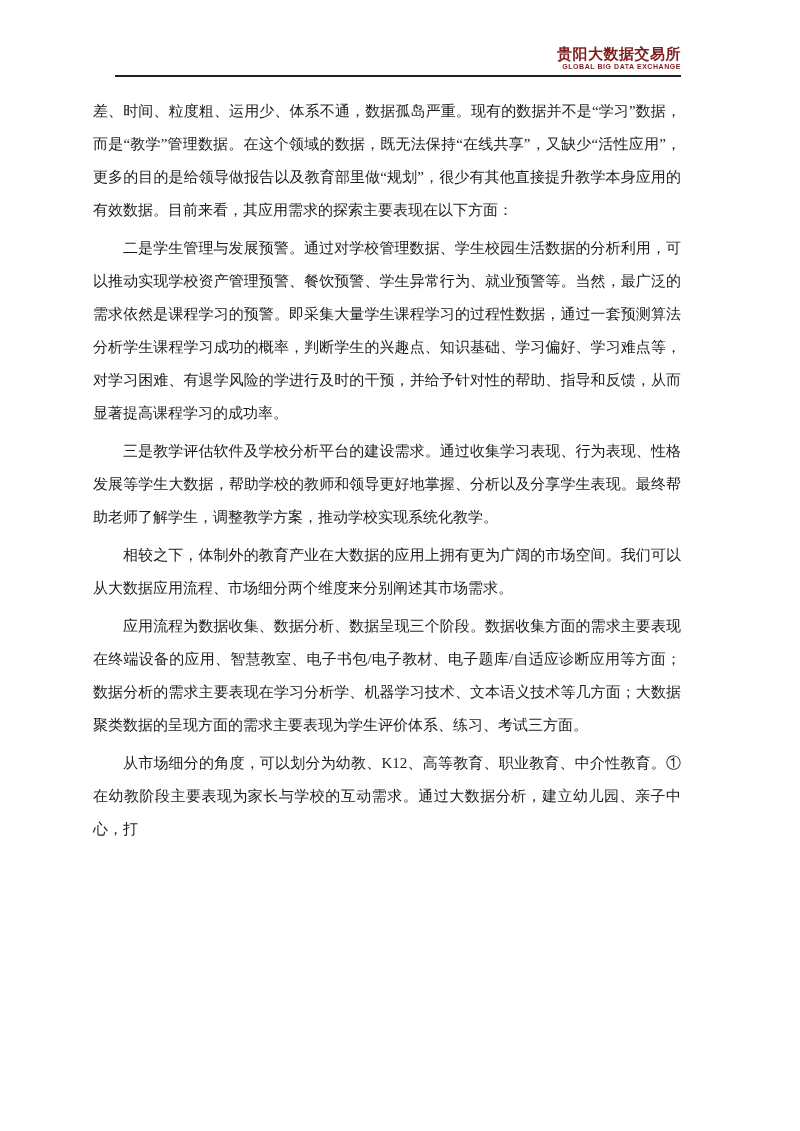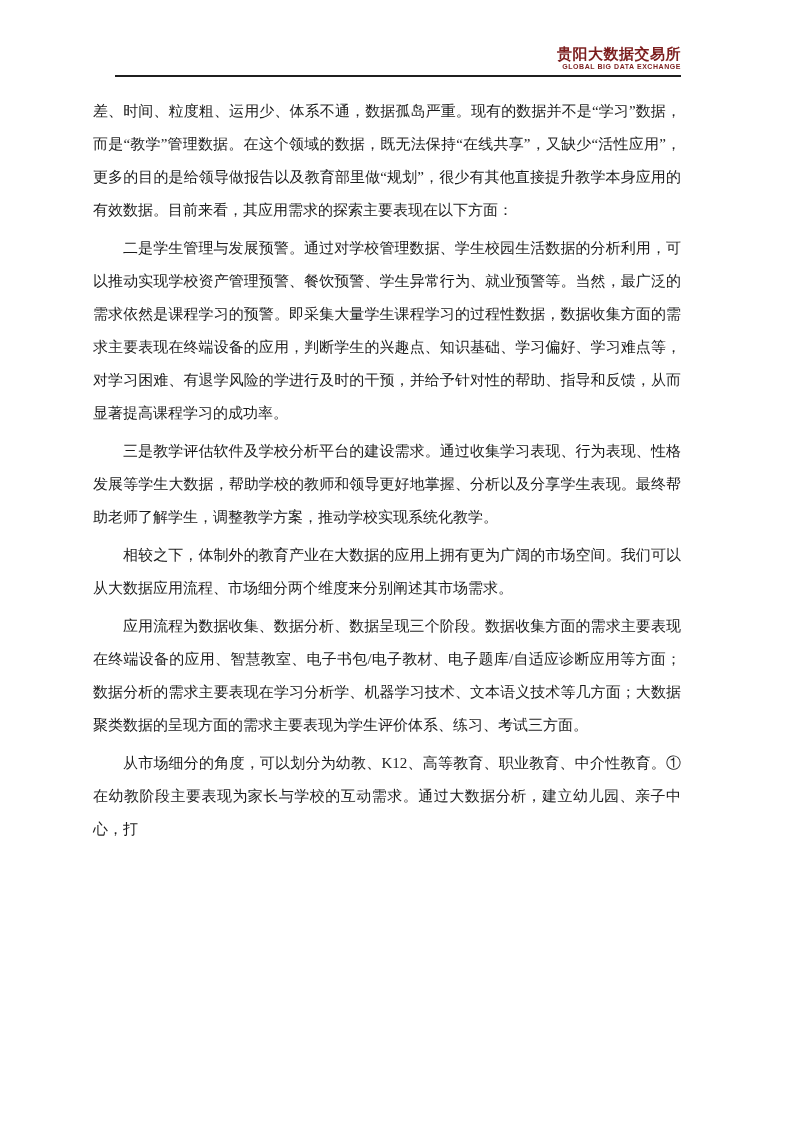--- a/index.html
+++ b/index.html
@@ -89,21 +89,21 @@
   <header>
     <div class="logo">
       <div class="logo-cn" style="color: rgb(123, 29, 29);">贵阳大数据交易所</div>
       <div class="logo-en" style="color: rgb(123, 29, 29);">GLOBAL BIG DATA EXCHANGE</div>
     </div>
     <div class="header-rule" style="background-color: rgb(31, 31, 31);"></div>
   </header>
 
   <main class="content">
     <p class="para no-indent">差、时间、粒度粗、运用少、体系不通，数据孤岛严重。现有的数据并不是“学习”数据，而是“教学”管理数据。在这个领域的数据，既无法保持“在线共享”，又缺少“活性应用”，更多的目的是给领导做报告以及教育部里做“规划”，很少有其他直接提升教学本身应用的有效数据。目前来看，其应用需求的探索主要表现在以下方面：</p>
-    <p class="para">二是学生管理与发展预警。通过对学校管理数据、学生校园生活数据的分析利用，可以推动实现学校资产管理预警、餐饮预警、学生异常行为、就业预警等。当然，最广泛的需求依然是课程学习的预警。即采集大量学生课程学习的过程性数据，数据收集方面的需求主要表现在终端设备的应用，判断学生的兴趣点、知识基础、学习偏好、学习难点等，对学习困难、有退学风险的学进行及时的干预，并给予针对性的帮助、指导和反馈，从而显著提高课程学习的成功率。</p>
+    <p class="para">二是学生管理与发展预警。通过对学校管理数据、学生校园生活数据的分析利用，可以推动实现学校资产管理预警、餐饮预警、学生异常行为、就业预警等。当然，最广泛的需求依然是课程学习的预警。即采集大量学生课程学习的过程性数据，通过一套预测算法分析学生课程学习成功的概率，判断学生的兴趣点、知识基础、学习偏好、学习难点等，对学习困难、有退学风险的学进行及时的干预，并给予针对性的帮助、指导和反馈，从而显著提高课程学习的成功率。</p>
     <p class="para">三是教学评估软件及学校分析平台的建设需求。通过收集学习表现、行为表现、性格发展等学生大数据，帮助学校的教师和领导更好地掌握、分析以及分享学生表现。最终帮助老师了解学生，调整教学方案，推动学校实现系统化教学。</p>
     <p class="para">相较之下，体制外的教育产业在大数据的应用上拥有更为广阔的市场空间。我们可以从大数据应用流程、市场细分两个维度来分别阐述其市场需求。</p>
     <p class="para">应用流程为数据收集、数据分析、数据呈现三个阶段。数据收集方面的需求主要表现在终端设备的应用、智慧教室、电子书包/电子教材、电子题库/自适应诊断应用等方面；数据分析的需求主要表现在学习分析学、机器学习技术、文本语义技术等几方面；大数据聚类数据的呈现方面的需求主要表现为学生评价体系、练习、考试三方面。</p>
     <p class="para">从市场细分的角度，可以划分为幼教、K12、高等教育、职业教育、中介性教育。①在幼教阶段主要表现为家长与学校的互动需求。通过大数据分析，建立幼儿园、亲子中心，打</p>
   </main>
 
   <div class="pageno">170</div>
 
   <div class="watermark" style="color: rgb(224, 224, 224);">
     <svg width="48" height="34" viewBox="0 0 48 34" fill="none" stroke="#d8d8d8" stroke-width="2" stroke-linecap="round">

